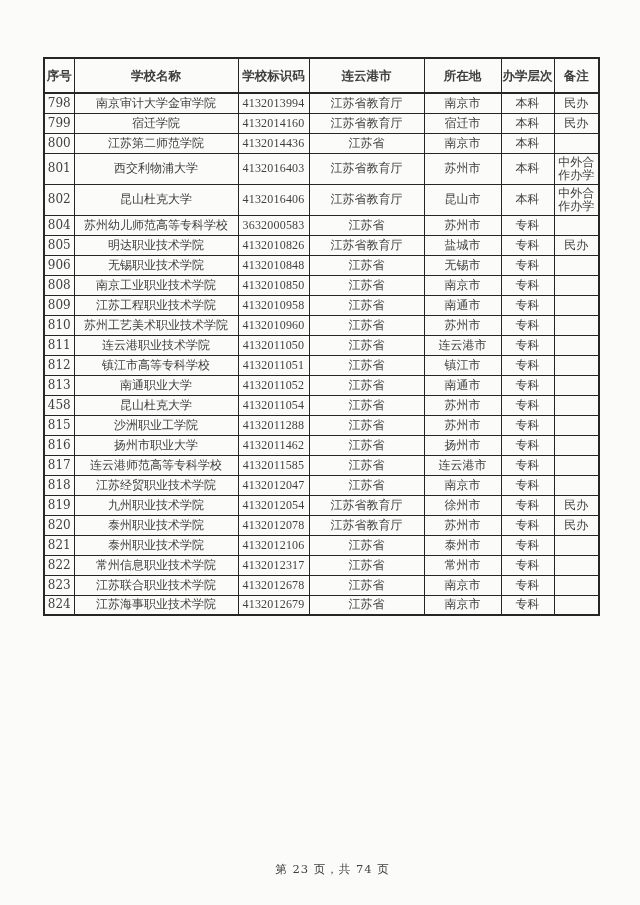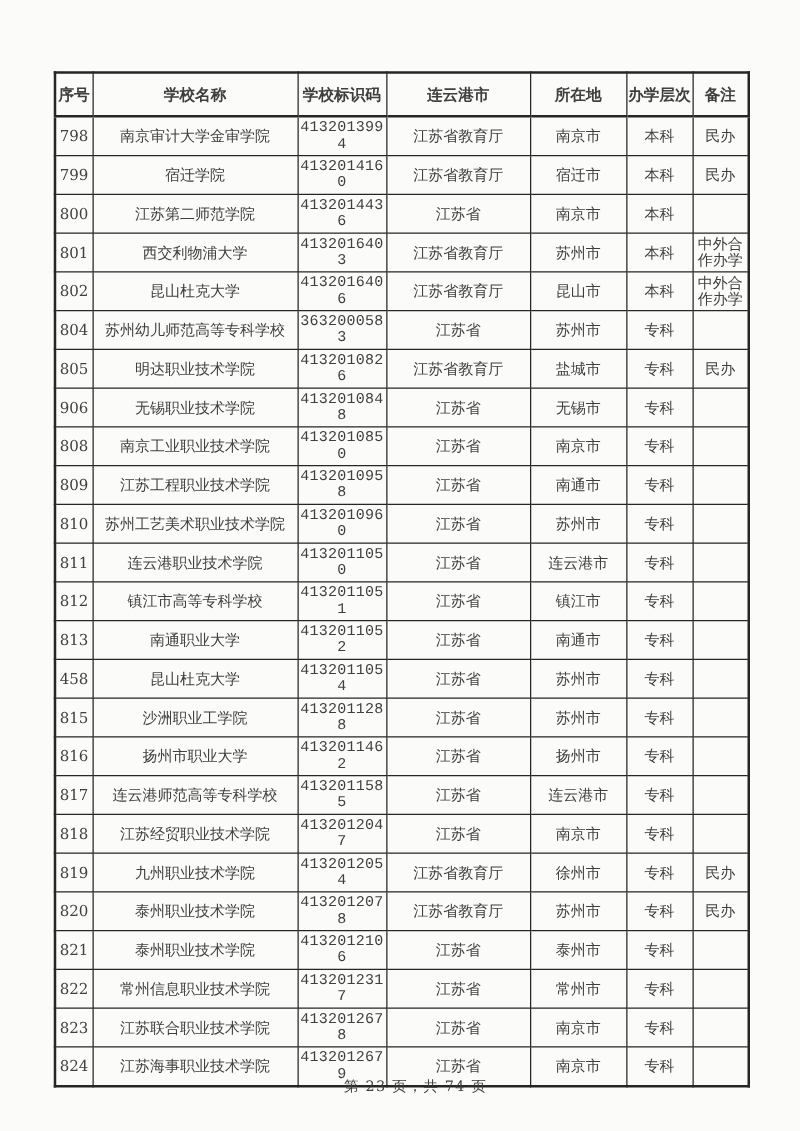--- a/index.html
+++ b/index.html
@@ -44,21 +44,21 @@
     border-bottom-width:2px;
   }
   .uni-table tbody tr{ height:20px; }
   .col-seq{ width:30px; }
   .col-name{ width:164px; }
   .col-code{ width:71px; }
   .col-auth{ width:115px; }
   .col-city{ width:77px; }
   .col-level{ width:53px; }
   .col-remark{ width:45px; }
-  .cell-code{ font-family:Liberation Mono, monospace; letter-spacing:0.2px; }
+  .cell-code{ font-family:Liberation Serif, serif; letter-spacing:0.2px; }
   .footer{
     position:absolute;
     left:43px; top:862px;
     width:555px;
     text-align:center;
     font-size:11.5px;
     color:var(--text);
     letter-spacing:1px;
     padding-left:24px;
   }

